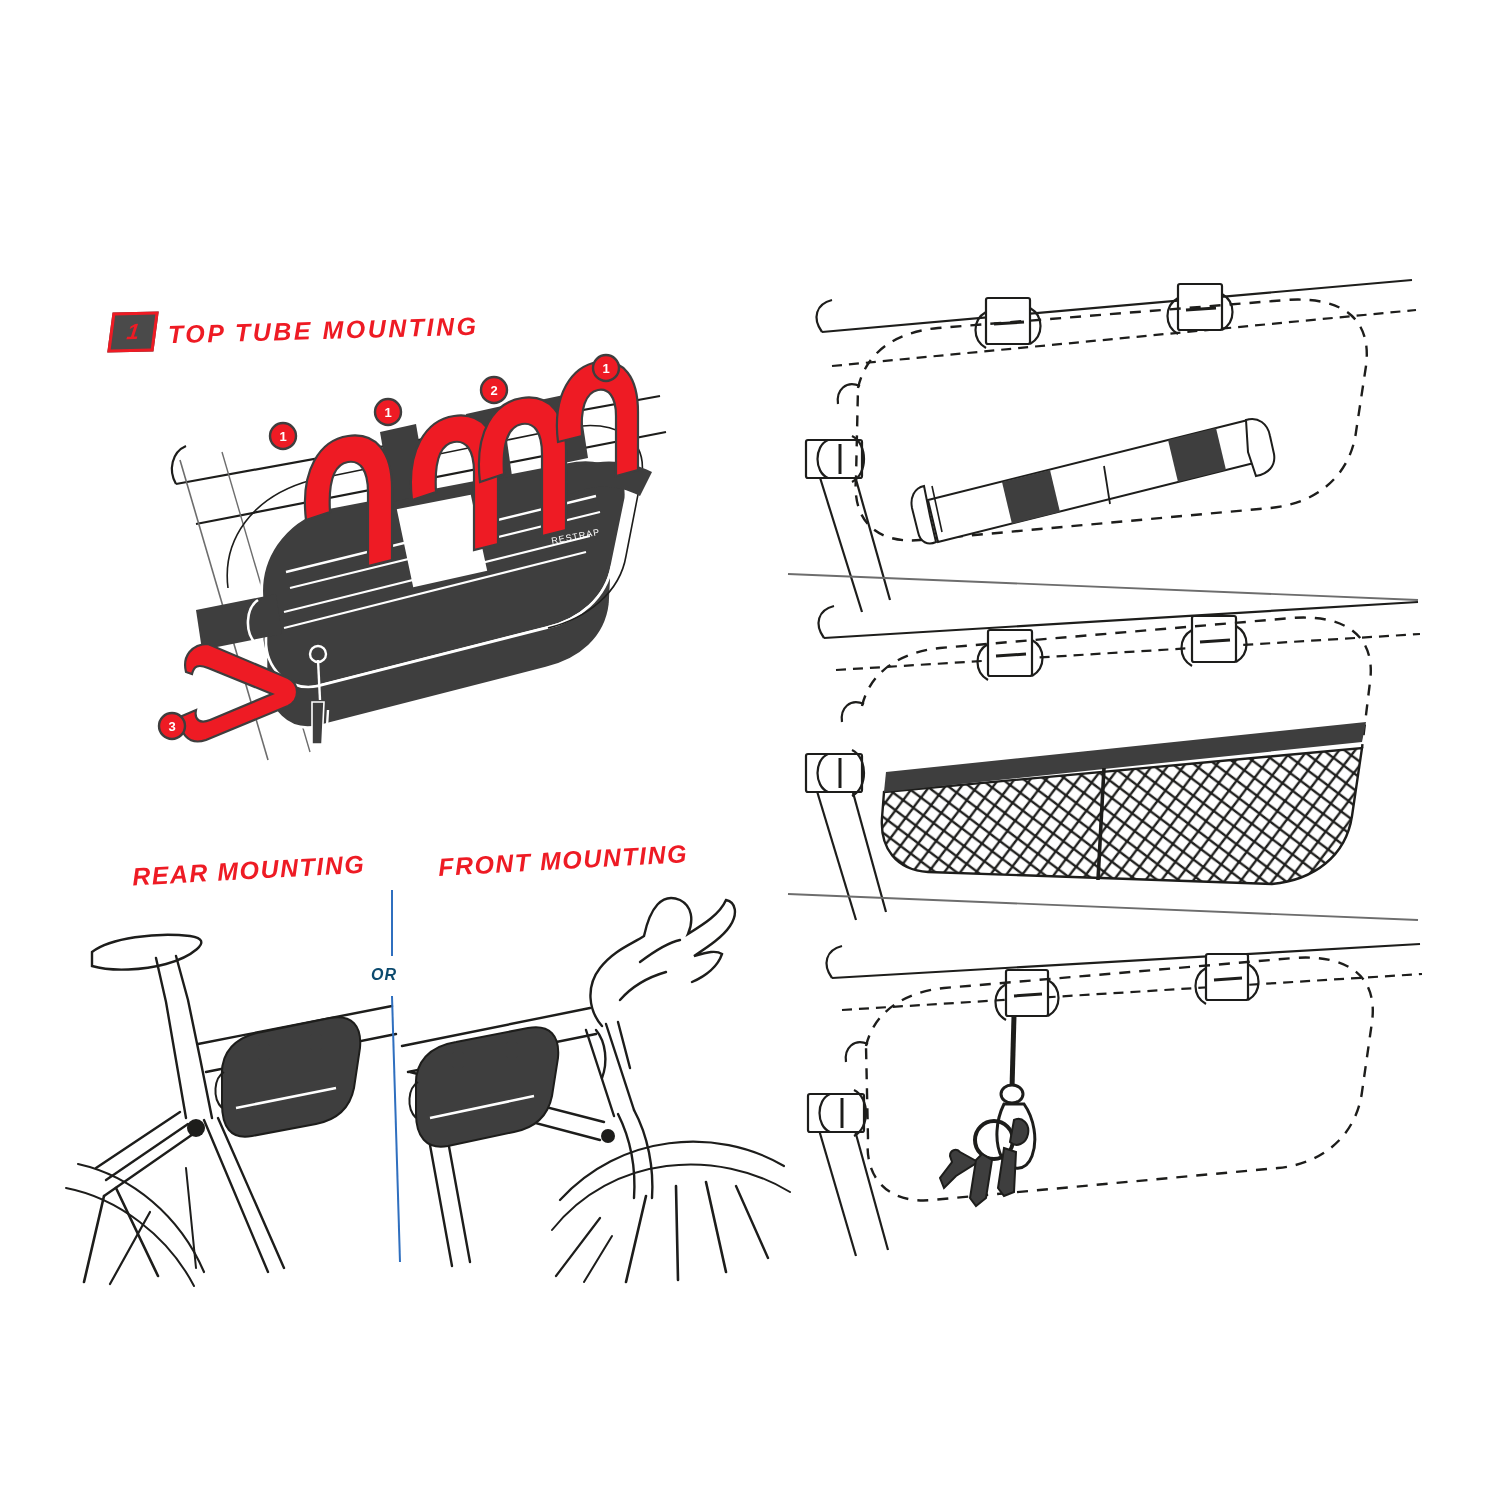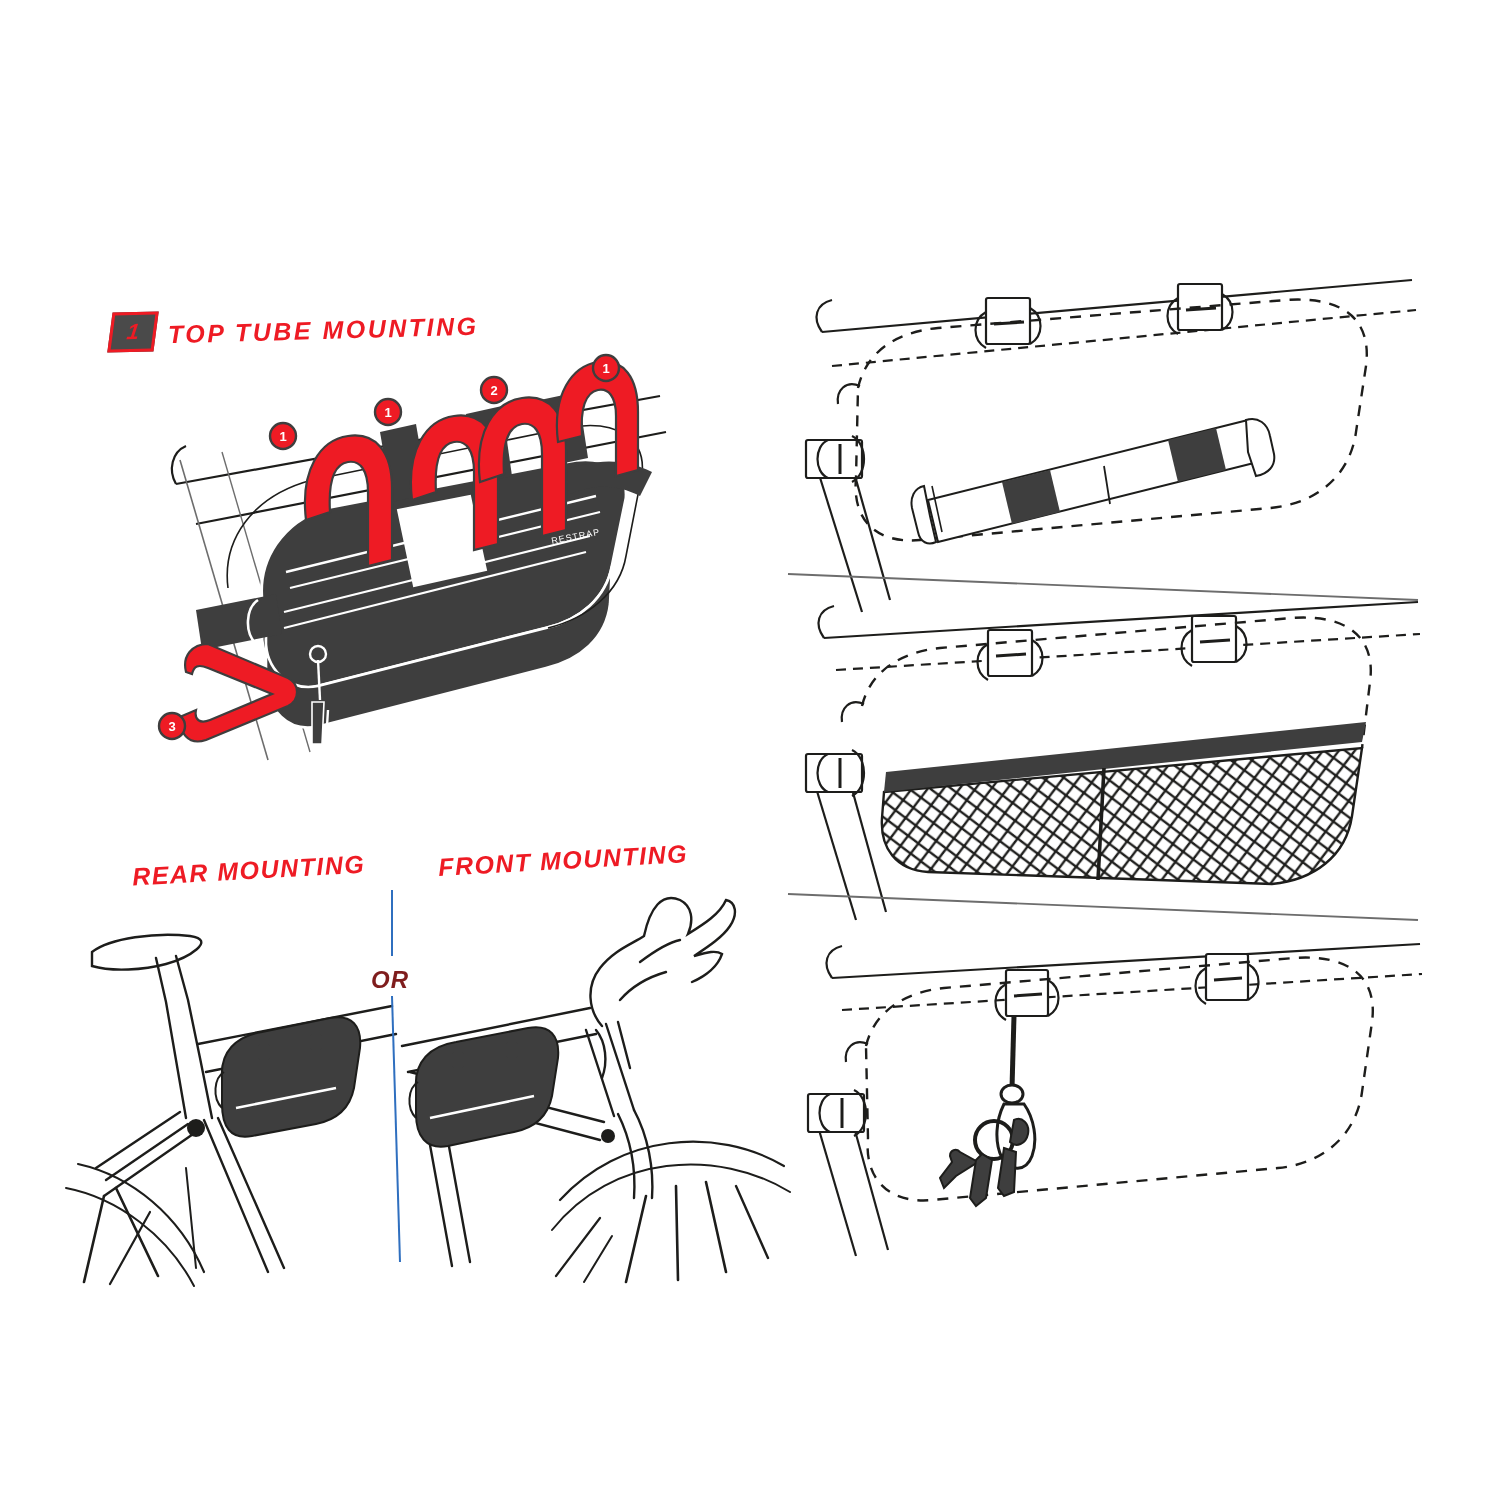--- a/index.html
+++ b/index.html
@@ -73,22 +73,22 @@
     font-size: 22px;
     line-height: 1;
   }
   #or-divider-label {
     position: absolute;
     left: 371px;
     top: 966px;
     font-family: "Liberation Sans", sans-serif;
     font-weight: bold;
     font-style: italic;
-    font-size: 24px;
-    color: #7f1d1d;
+    font-size: 16px;
+    color: #0c4a6e;
     letter-spacing: 1px;
   }
   svg { display: block; }
   .svg-layer {
     position: absolute;
     left: 0;
     top: 0;
   }
   .cnum {
     font-family: "Liberation Sans", sans-serif;

